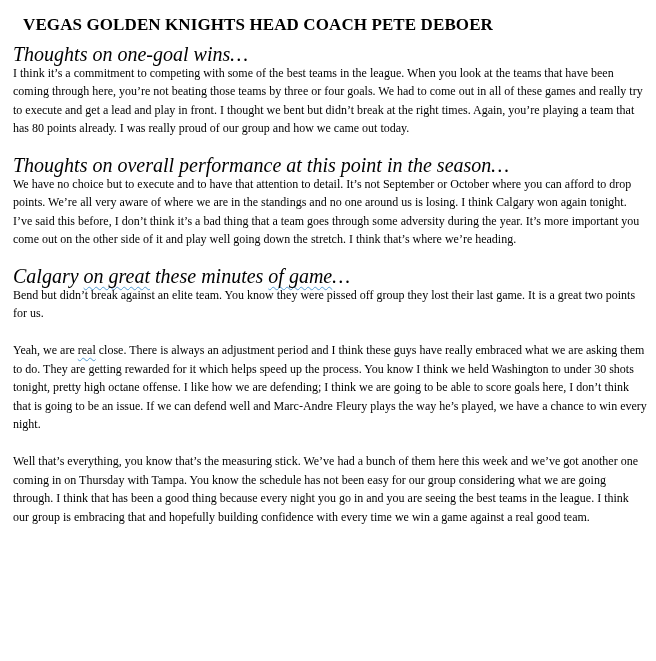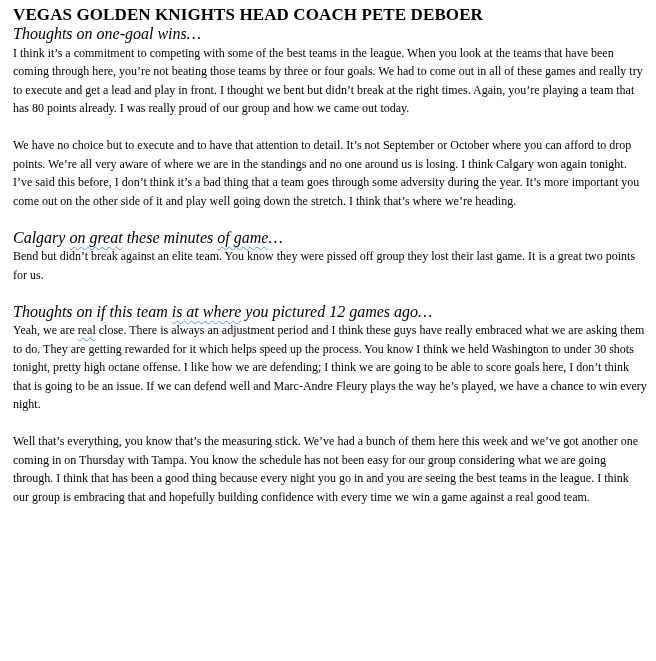--- a/index.html
+++ b/index.html
@@ -15,32 +15,32 @@
     color: #000000;
   }
   .page {
     box-sizing: border-box;
     width: 656px;
     height: 661px;
     padding: 5px 9px 0 13px;
     overflow: hidden;
   }
   .doc-title {
-    margin: 0;
+    margin: 10px;
     font-size: 17px;
     font-weight: bold;
     line-height: 20px;
     letter-spacing: 0.1px;
   }
   .section {
     margin: 0 0 18.5px 0;
   }
   .section-heading {
     font-style: italic;
-    font-size: 16px;
+    font-size: 20px;
     line-height: 18.5px;
   }
   .section-paragraph {
     font-size: 12px;
     line-height: 18.5px;
   }
   .squiggle {
     text-decoration-line: underline;
     text-decoration-style: wavy;
     text-decoration-color: var(--squiggle, #4f9bd5);
@@ -53,27 +53,27 @@
 <body style="background: rgb(255, 255, 255); color: rgb(0, 0, 0);">
 
 <div class="page">
   <h1 class="doc-title">VEGAS GOLDEN KNIGHTS HEAD COACH PETE DEBOER</h1>
   <div id="sections">
       <div class="section">
         <div class="section-heading"><span class="seg">Thoughts on one-goal wins…</span></div>
         <div class="section-paragraph"><span class="seg">I think it’s a commitment to competing with some of the best teams in the league. When you look at the teams that have been coming through here, you’re not beating those teams by three or four goals. We had to come out in all of these games and really try to execute and get a lead and play in front. I thought we bent but didn’t break at the right times. Again, you’re playing a team that has 80 points already. I was really proud of our group and how we came out today.</span></div>
       </div>
       <div class="section">
+        <div class="section-heading"><span class="seg">Thoughts on overall performance at this point in the season…</span></div>
         <div class="section-paragraph"><span class="seg">We have no choice but to execute and to have that attention to detail. It’s not September or October where you can afford to drop points. We’re all very aware of where we are in the standings and no one around us is losing. I think Calgary won again tonight. I’ve said this before, I don’t think it’s a bad thing that a team goes through some adversity during the year. It’s more important you come out on the other side of it and play well going down the stretch. I think that’s where we’re heading.</span></div>
       </div>
       <div class="section">
         <div class="section-heading"><span class="seg">Calgary </span><span class="squiggle">on great</span><span class="seg"> these minutes </span><span class="squiggle">of game</span><span class="seg">…</span></div>
         <div class="section-paragraph"><span class="seg">Bend but didn’t break against an elite team. You know they were pissed off group they lost their last game. It is a great two points for us.</span></div>
       </div>
       <div class="section">
-        <div class="section-heading"><span class="seg">Thoughts on if this team </span><span class="squiggle">is at where</span><span class="seg"> you pictured 12 games ago…</span></div>
         <div class="section-paragraph"><span class="seg">Yeah, we are </span><span class="squiggle">real</span><span class="seg"> close. There is always an adjustment period and I think these guys have really embraced what we are asking them to do. They are getting rewarded for it which helps speed up the process. You know I think we held Washington to under 30 shots tonight, pretty high octane offense. I like how we are defending; I think we are going to be able to score goals here, I don’t think that is going to be an issue. If we can defend well and Marc-Andre Fleury plays the way he’s played, we have a chance to win every night.</span></div>
       </div>
       <div class="section">
         <div class="section-paragraph"><span class="seg">Well that’s everything, you know that’s the measuring stick. We’ve had a bunch of them here this week and we’ve got another one coming in on Thursday with Tampa. You know the schedule has not been easy for our group considering what we are going through. I think that has been a good thing because every night you go in and you are seeing the best teams in the league. I think our group is embracing that and hopefully building confidence with every time we win a game against a real good team.</span></div>
       </div>
     </div>
 </div>
 
 </body></html>

